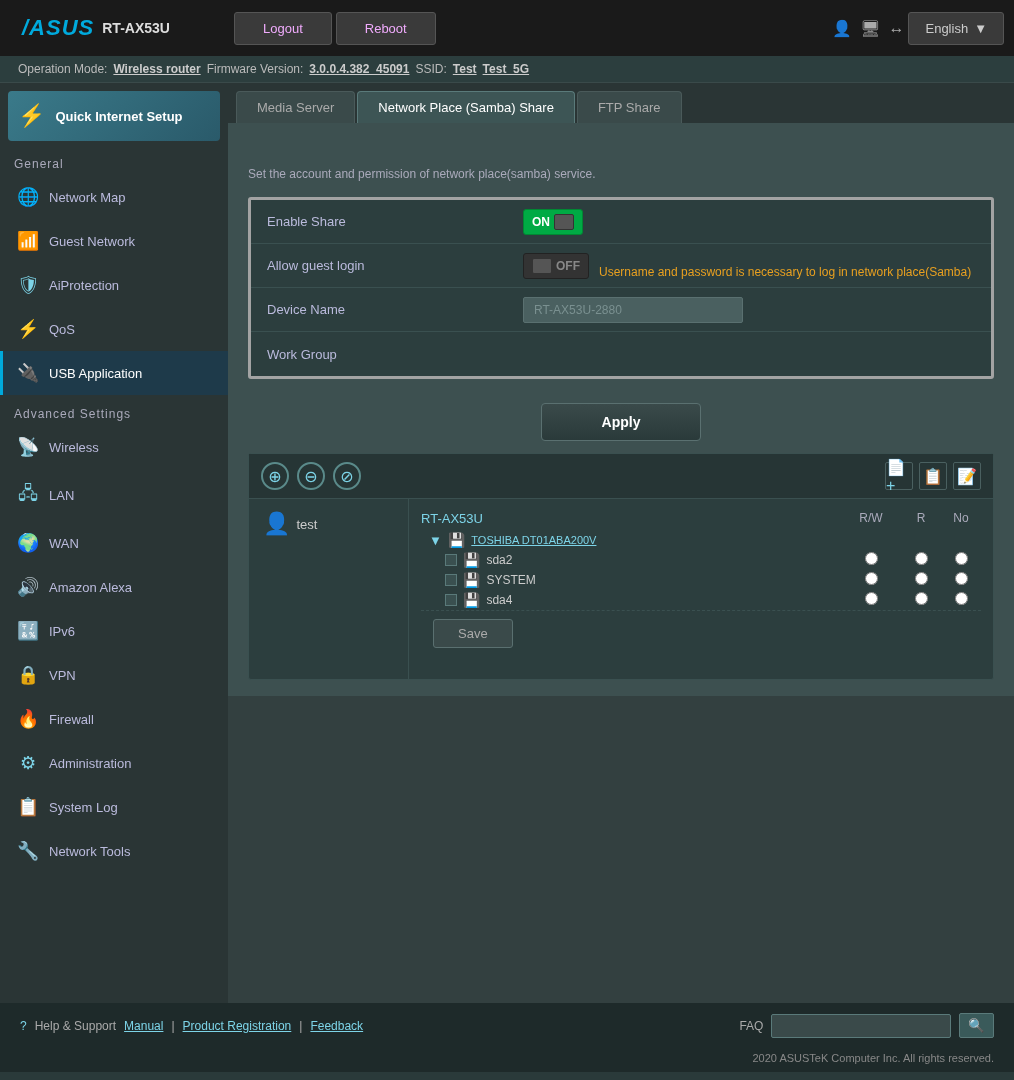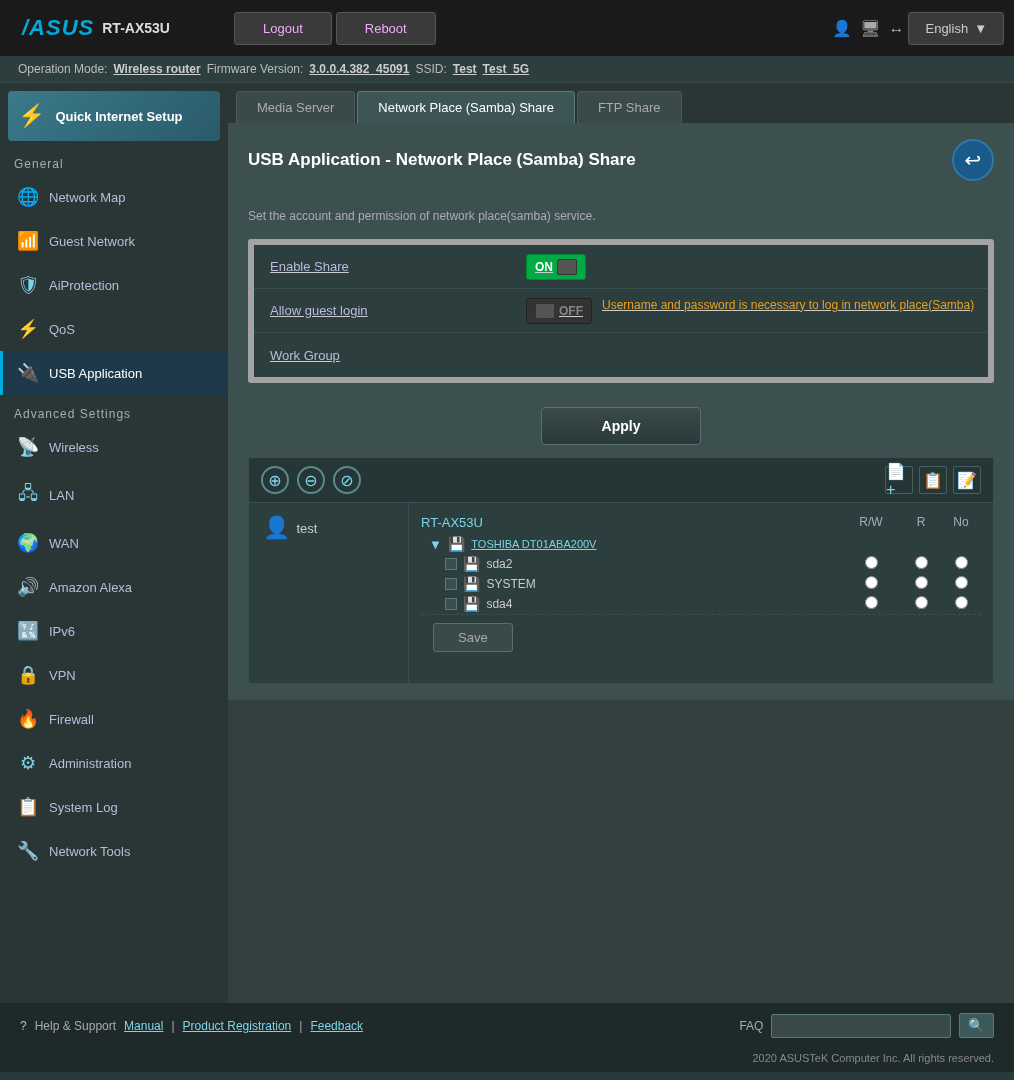--- a/index.html
+++ b/index.html
@@ -220,44 +220,43 @@
     .page-desc {
       color: #aab;
       font-size: 12px;
       margin-bottom: 16px;
       margin-top: 28px;
     }
 
     
     .form-panel {
       background: #2c3e3e;
-      border: 6px solid #a3a3a3;
+      border: 3px solid #a3a3a3;
       border-radius: 3px;
       margin-bottom: 12px;
-      text-decoration: underline;
     }
     .form-row {
       display: flex;
       align-items: center;
       border-bottom: 1px solid #3a5050;
       min-height: 44px;
     }
     .form-row:last-child { border-bottom: none; }
     .form-label {
       width: 260px;
       padding: 10px 16px;
       color: #bbd;
       font-size: 13px;
       flex-shrink: 0;
     }
     .form-control {
       flex: 1;
       padding: 8px 12px;
       display: flex;
-      align-items: flex-start;
+      align-items: flex-end;
       gap: 10px;
     }
 
     
     .toggle-on {
       background: #00aa44;
       border: 1px solid #008833;
       border-radius: 3px;
       padding: 4px 8px;
       color: #fff;
@@ -616,45 +615,45 @@
       </div>
       <div class="tab active">
         <span>Network Place (Samba) Share</span>
       </div>
       <div class="tab">
         <span>FTP Share</span>
       </div>
     </div>
 
     <div class="page-content">
-      <div class="page-header">
-        <span class="page-title">USB Application - Network Place (Samba) Share</span>
-        <div class="back-btn">
-          <span>↩</span>
-        </div>
-      </div>
       <div class="page-desc">Set the account and permission of network place(samba) service.</div>
 
       <div class="form-panel">
 
         <div class="form-row">
           <div class="form-label">Enable Share</div>
           <div class="form-control">
             <button class="toggle-on">ON</button>
           </div>
         </div>
 
         <div class="form-row">
           <div class="form-label">Allow guest login</div>
           <div class="form-control">
             <button class="toggle-off">OFF</button>
             <span class="warning-text">Username and password is necessary to log in network place(Samba)</span>
           </div>
         </div>
 
+        <div class="form-row">
+          <div class="form-label">Device Name</div>
+          <div class="form-control">
+            <input class="text-input" type="text" placeholder="RT-AX53U-2880" style="">
+          </div>
+        </div>
 
         <div class="form-row">
           <div class="form-label">Work Group</div>
         </div>
       </div>
 
       <div class="apply-row">
         <button class="apply-btn">Apply</button>
       </div>
 

